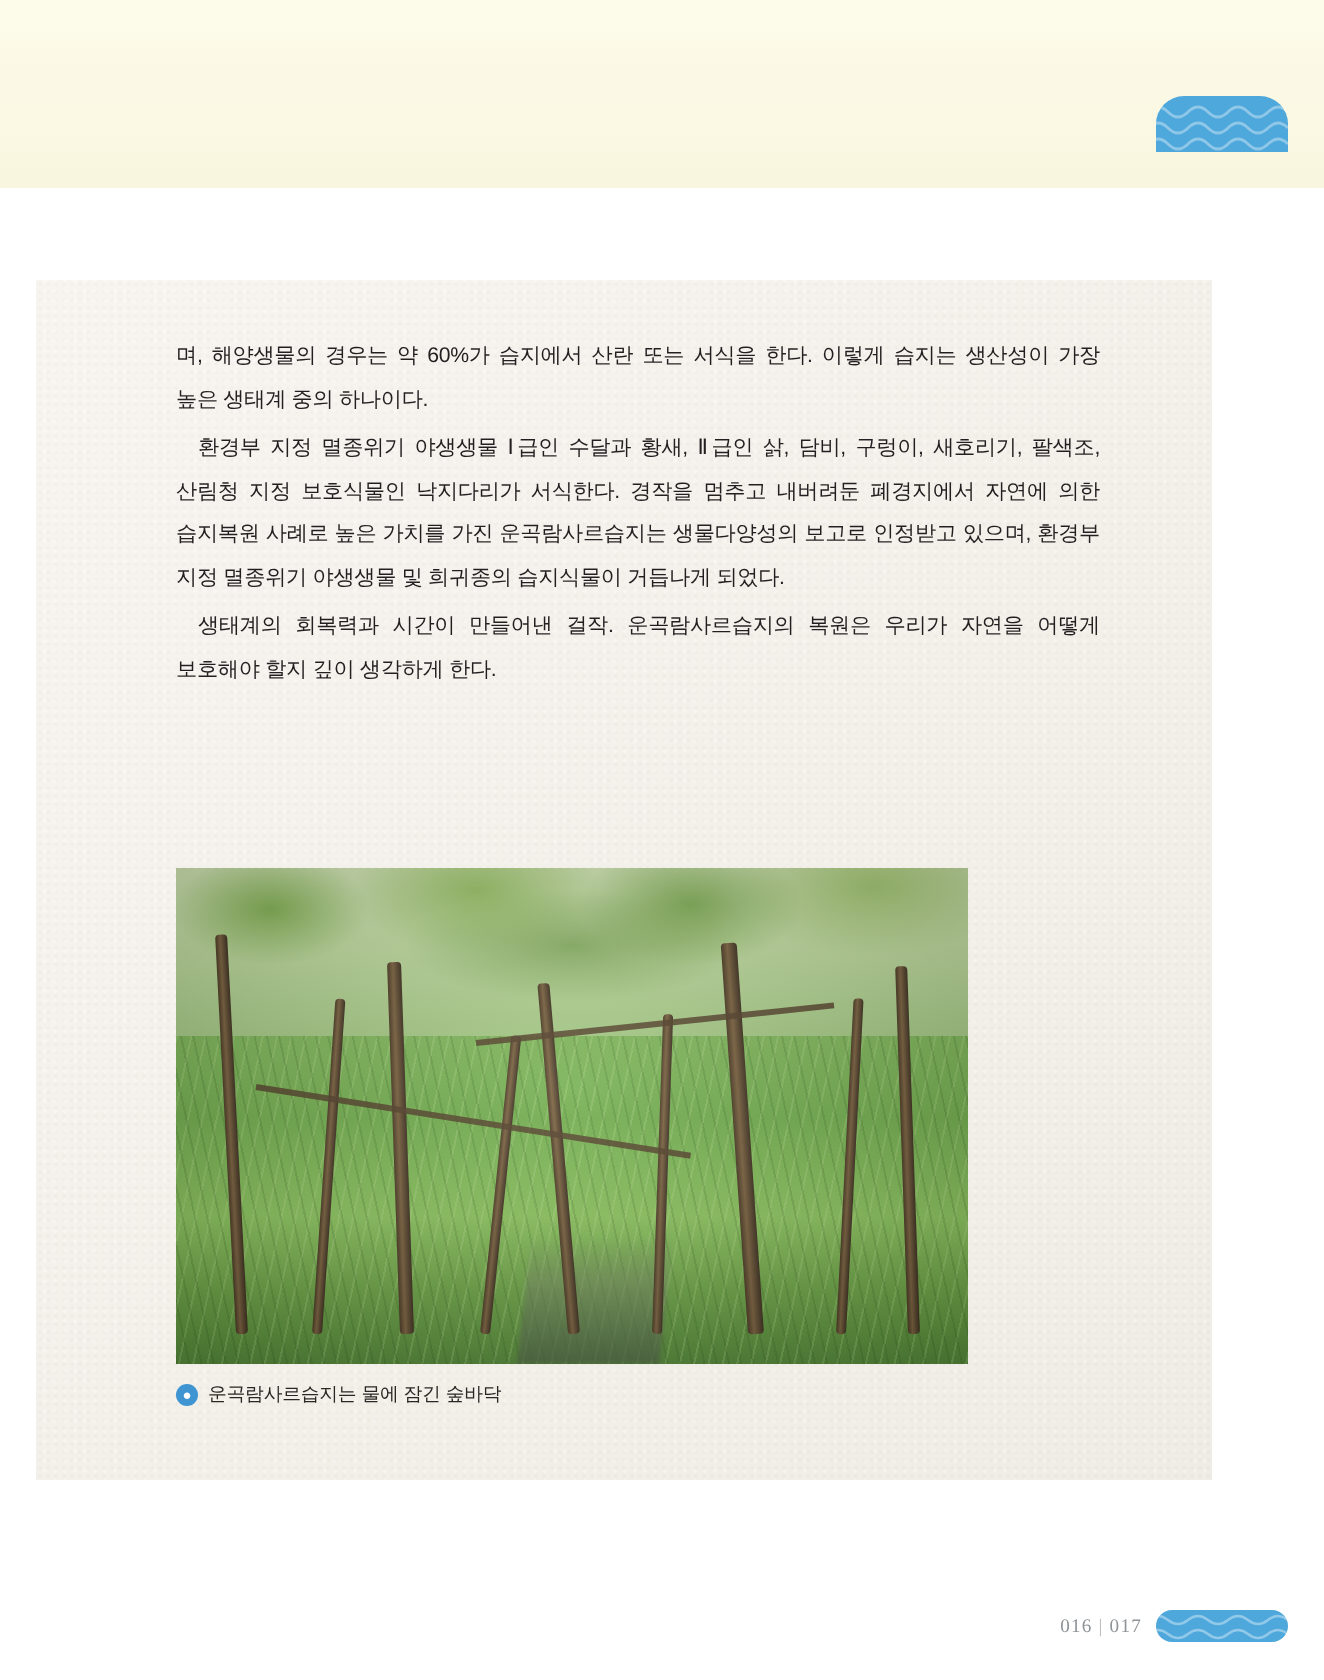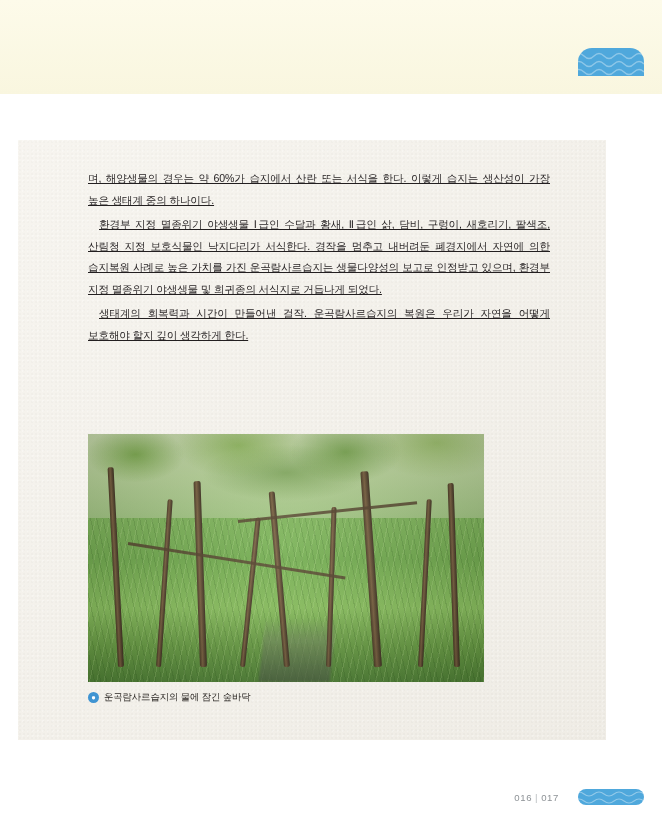--- a/index.html
+++ b/index.html
@@ -84,21 +84,20 @@
     width: 462px;
   }
   .para {
     margin: 0 0 3px 0;
     font-size: 10.6px;
     line-height: 21.5px;
     color: #231f20;
     text-align: justify;
     letter-spacing: -0.15px;
     word-break: keep-all;
-    text-decoration: underline;
   }
   .para.indent { text-indent: 11px; }
 
   
   .photo-block {
     position: absolute;
     left: 88px;
     top: 434px;
     width: 396px;
   }
@@ -177,24 +176,25 @@
     font-size: 7.5px;
     line-height: 11px;
     text-align: center;
     flex: 0 0 auto;
   }
 
   
   .footer {
     position: absolute;
     right: 18px;
-    bottom: 35px;
+    bottom: 19px;
     display: flex;
     align-items: center;
-    gap: 19px;
+    gap: 7px;
+    font-family: Liberation Serif, serif;
   }
   .page-nums {
     font-size: 9.6px;
     color: #8e9397;
     letter-spacing: 0.6px;
     white-space: nowrap;
   }
   .page-nums .sep { color: #b8bcbf; margin: 0 3px; }
   .footer-tab {
     width: 66px;
@@ -219,21 +219,21 @@
         <path d="M-4 24 q5 -5 10 0 q5 5 10 0 q5 -5 10 0 q5 5 10 0 q5 -5 10 0 q5 5 10 0 q5 -5 10 0"></path>
       </g>
     </svg>
   </div>
 </div>
 
 <div class="page-sheet"></div>
 
 <div class="article">
   <p class="para">며, 해양생물의 경우는 약 60%가 습지에서 산란 또는 서식을 한다. 이렇게 습지는 생산성이 가장 높은 생태계 중의 하나이다.</p>
-  <p class="para indent">환경부 지정 멸종위기 야생생물 Ⅰ급인 수달과 황새, Ⅱ급인 삵, 담비, 구렁이, 새호리기, 팔색조, 산림청 지정 보호식물인 낙지다리가 서식한다. 경작을 멈추고 내버려둔 폐경지에서 자연에 의한 습지복원 사례로 높은 가치를 가진 운곡람사르습지는 생물다양성의 보고로 인정받고 있으며, 환경부 지정 멸종위기 야생생물 및 희귀종의 서식지로 거듭나게 되었다.</p>
+  <p class="para indent">환경부 지정 멸종위기 야생생물 Ⅰ급인 수달과 황새, Ⅱ급인 삵, 담비, 구렁이, 새호리기, 팔색조, 산림청 지정 보호식물인 낙지다리가 서식한다. 경작을 멈추고 내버려둔 폐경지에서 자연에 의한 습지복원 사례로 높은 가치를 가진 운곡람사르습지는 생물다양성의 보고로 인정받고 있으며, 환경부 지정 멸종위기 야생생물 및 희귀종의 습지식물이 거듭나게 되었다.</p>
   <p class="para indent">생태계의 회복력과 시간이 만들어낸 걸작. 운곡람사르습지의 복원은 우리가 자연을 어떻게 보호해야 할지 깊이 생각하게 한다.</p>
 </div>
 
 <div class="photo-block">
   <div class="photo">
     <div class="sky"></div>
     <div class="canopy"></div>
     <div class="ground"></div>
     <div class="grass-tex"></div>
     <div class="water"></div>
@@ -248,21 +248,21 @@
     <div class="trunk" style="left:330px; height:168px; transform:rotate(3deg);"></div>
     <div class="trunk" style="left:366px; height:184px; transform:rotate(-2deg); width:6px;"></div>
 
     <div class="branch" style="left:40px; top:108px; width:220px; transform:rotate(9deg);"></div>
     <div class="branch" style="left:150px; top:86px; width:180px; transform:rotate(-6deg);"></div>
     <div class="shadowveil"></div>
   </div>
 
   <div class="caption">
     <span class="cap-icon">●</span>
-    <span>운곡람사르습지의 물에 잠긴 숲바닥</span>
+    <span>운곡람사르습지는 물에 잠긴 숲바닥</span>
   </div>
 </div>
 
 <div class="footer">
   <div class="page-nums">
     <span>016</span><span class="sep">|</span><span>017</span>
   </div>
   <div class="footer-tab">
     <svg class="wave" viewBox="0 0 66 16" preserveAspectRatio="none">
       <g fill="none" stroke="#ffffff" stroke-width="1.2" opacity="0.85">

